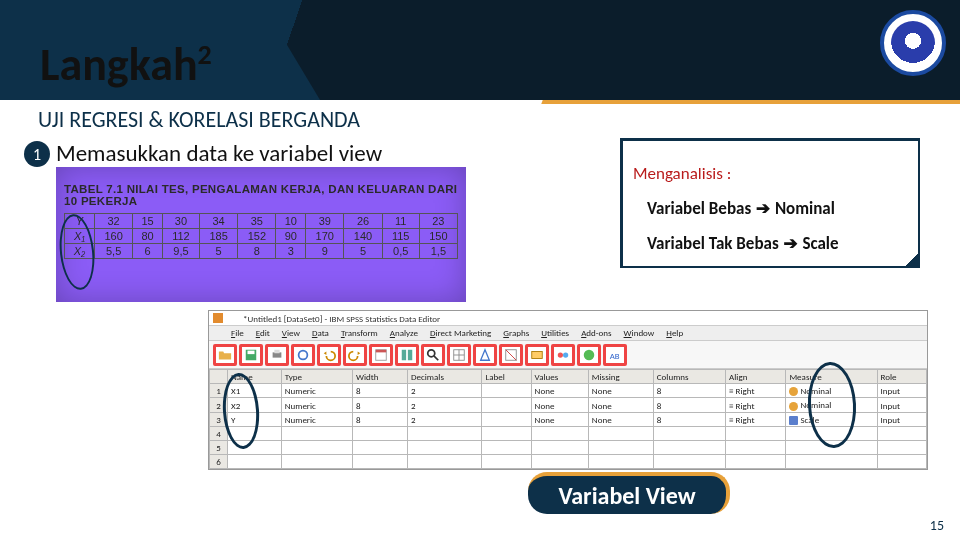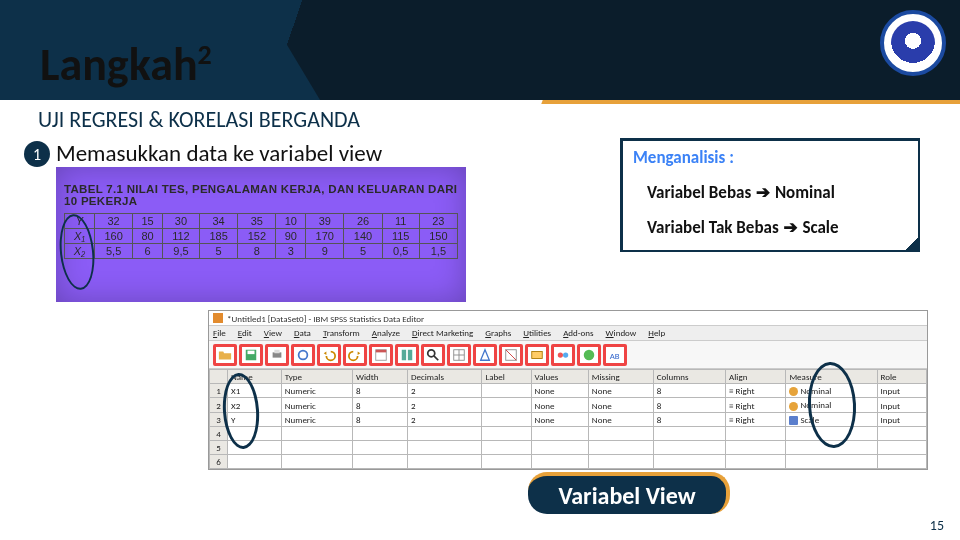--- a/index.html
+++ b/index.html
@@ -59,21 +59,21 @@
     position: absolute; top: 138px; left: 620px; width: 300px;
     background: #fff; border: 2px solid #0d3049;
     border-top: 3px solid #0d3049; border-left: 3px solid #0d3049;
     padding: 6px 10px 10px 10px; font-size: 17px; line-height: 1.35;
   }
   .callout::after {
     content: ""; position: absolute; right: -2px; bottom: -2px;
     width: 18px; height: 14px;
     background: linear-gradient(135deg, transparent 49%, #0d3049 50%);
   }
-  .callout .a1 { font-weight: 700; color: #3b82f6; }
+  .callout .a1 { font-weight: 400; color: #b91c1c; margin-top: 16px; }
   .callout .li { padding-left: 14px; font-weight: 700; color: #111; margin-top: 12px; }
   .arrow { display: inline-block; width: 16px; text-align: center; font-weight: 900; }
 
   
   .photo {
     position: absolute; top: 167px; left: 56px; width: 410px; height: 135px;
     background: #8b5cf6; box-shadow: inset 0 0 30px rgba(0,0,0,.25);
     font-family: "Arial Narrow", Arial, sans-serif; color: #2a2a2a;
     font-size: 11px; padding: 16px 8px;
   }
@@ -87,24 +87,24 @@
     left: 60px; top: 214px; transform: rotate(-6deg);
   }
 
   
   .spss {
     position: absolute; top: 310px; left: 208px; width: 720px; height: 160px;
     border: 1px solid #999; background: #f3f3f3; font-size: 10px;
     color: #222; overflow: hidden;
   }
   .spss .titlebar { height: 15px; background: #fff; border-bottom: 1px solid #ccc;
-    padding: 1px 4px; font-size: 9px; color: #333; display: flex; align-items: center; gap: 4px; }
+    padding: 1px 4px; font-size: 9px; color: #333; display: flex; align-items: center; gap: 20px; }
   .tb-icon { width: 10px; height: 10px; background: #e28b2e; display: inline-block; }
   .spss .menubar { height: 15px; background: #eee; border-bottom: 1px solid #ccc;
-    display: flex; gap: 12px; padding: 1px 4px; font-size: 9px; }
+    display: flex; gap: 12px; padding: 1px 22px; font-size: 9px; }
   .menubar span { text-decoration: underline; text-decoration-color: transparent; }
   .menubar span::first-letter { text-decoration: underline; }
   .spss .toolbar { height: 28px; background: #f7f7f7; border-bottom: 1px solid #ccc;
     display: flex; align-items: center; gap: 2px; padding: 2px 4px; }
   .tbtn { width: 24px; height: 22px; border: 3px solid #ef4444; background: #fff;
     border-radius: 2px; display: flex; align-items: center; justify-content: center; }
   .tbtn svg { width: 14px; height: 14px; }
   .spss table.grid { border-collapse: collapse; width: 100%; background: #fff; }
   .spss .grid th, .spss .grid td {
     border: 1px solid #b8b8b8; font-size: 9px; padding: 1px 3px; height: 14px;

